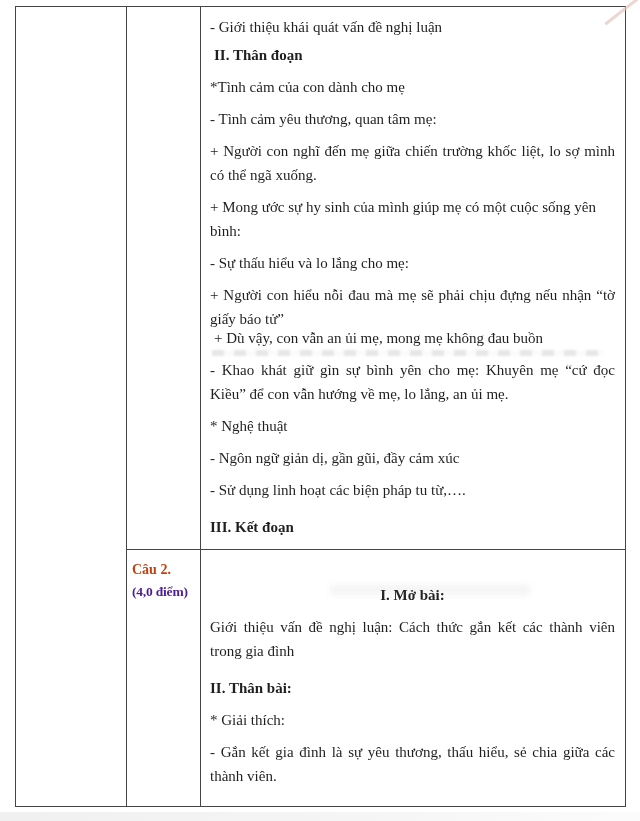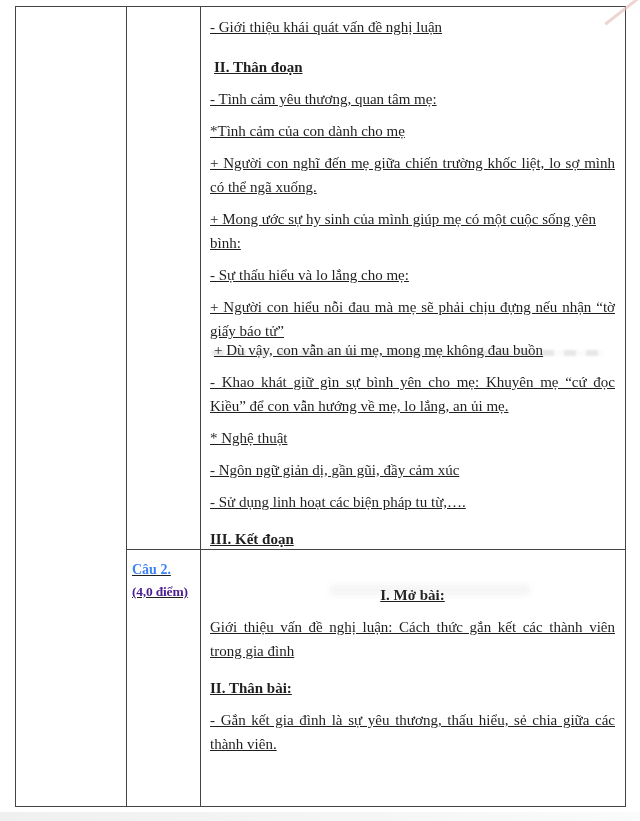--- a/index.html
+++ b/index.html
@@ -35,21 +35,20 @@
   .col-main {
     flex: 1;
     display: flex;
     flex-direction: column;
     min-width: 0;
   }
   .trow {
     display: flex;
     min-height: 0;
     box-sizing: border-box;
-    text-decoration: underline;
   }
   .trow.row1 {
     height: 543px;
     border-bottom: 1.4px solid #454545;
     flex: none;
   }
   .trow.row2 { flex: 1; }
   .cell { box-sizing: border-box; }
   .label-cell {
     width: 74px;
@@ -68,21 +67,21 @@
     margin: 8px 0 0 0;
     padding: 0;
     font-size: 15px;
     line-height: 24px;
     color: #1f1f1f;
   }
   .content-cell p:first-child { margin-top: 0; }
   .content-cell p.bold { font-weight: bold; margin-top: 13px; }
   .content-cell p.italic { font-style: italic; }
   .content-cell p.justify { text-align: justify; }
-  .content-cell p.tight { margin-top: 16px; }
+  .content-cell p.tight { margin-top: 4px; }
   .content-cell p.neg { margin-top: -5px; }
   .content-cell p.biggap { margin-top: 25px; text-align: center; }
   .content-cell p.indent { padding-left: 4px; }
   .content-cell p.spread {
     word-spacing: 4px;
     white-space: nowrap;
   }
   .q-num {
     font-weight: bold;
     font-size: 14px;
@@ -144,45 +143,46 @@
 
 <div class="table-frame">
   <div class="col-a"></div>
   <div class="col-main">
 
     <div class="trow row1">
       <div class="cell label-cell"></div>
       <div class="cell content-cell">
           <p>- Giới thiệu khái quát vấn đề nghị luận</p>
           <p class="bold tight indent">II. Thân đoạn</p>
+          <p>*Tình cảm của con dành cho mẹ</p>
           <p>- Tình cảm yêu thương, quan tâm mẹ:</p>
-          <p>*Tình cảm của con dành cho mẹ</p>
           <p class="justify">+ Người con nghĩ đến mẹ giữa chiến trường khốc liệt, lo sợ mình có thể ngã xuống.</p>
           <p>+ Mong ước sự hy sinh của mình giúp mẹ có một cuộc sống yên bình:</p>
           <p>- Sự thấu hiểu và lo lắng cho mẹ:</p>
           <p class="justify">+ Người con hiểu nỗi đau mà mẹ sẽ phải chịu đựng nếu nhận “tờ giấy báo tử”</p>
           <p class="neg indent">+ Dù vậy, con vẫn an ủi mẹ, mong mẹ không đau buồn</p>
           <p class="justify">- Khao khát giữ gìn sự bình yên cho mẹ: Khuyên mẹ “cứ đọc Kiều” để con vẫn hướng về mẹ, lo lắng, an ủi mẹ.</p>
           <p>* Nghệ thuật</p>
           <p>- Ngôn ngữ giản dị, gần gũi, đầy cảm xúc</p>
           <p>- Sử dụng linh hoạt các biện pháp tu từ,….</p>
           <p class="bold">III. Kết đoạn</p>
           <p>Tổng kết vấn đề nghị luận</p>
         </div>
     </div>
 
     <div class="trow row2">
       <div class="cell label-cell">
-        <div class="q-num" style="color: #3b82f6;">Câu 2.</div>
+        <div class="q-num" style="color: #c2410c;">Câu 2.</div>
         <div class="q-pts">(4,0 điểm)</div>
       </div>
       <div class="cell content-cell">
           <p class="bold biggap">I. Mở bài:</p>
           <p class="justify">Giới thiệu vấn đề nghị luận: Cách thức gắn kết các thành viên trong gia đình</p>
           <p class="bold">II. Thân bài:</p>
+          <p>* Giải thích:</p>
           <p class="justify">- Gắn kết gia đình là sự yêu thương, thấu hiểu, sẻ chia giữa các thành viên.</p>
         </div>
     </div>
 
   </div>
 </div>
 
 <div class="ghost-line"></div>
 <div class="ghost-smudge"></div>
 <div class="corner-mark"></div>

